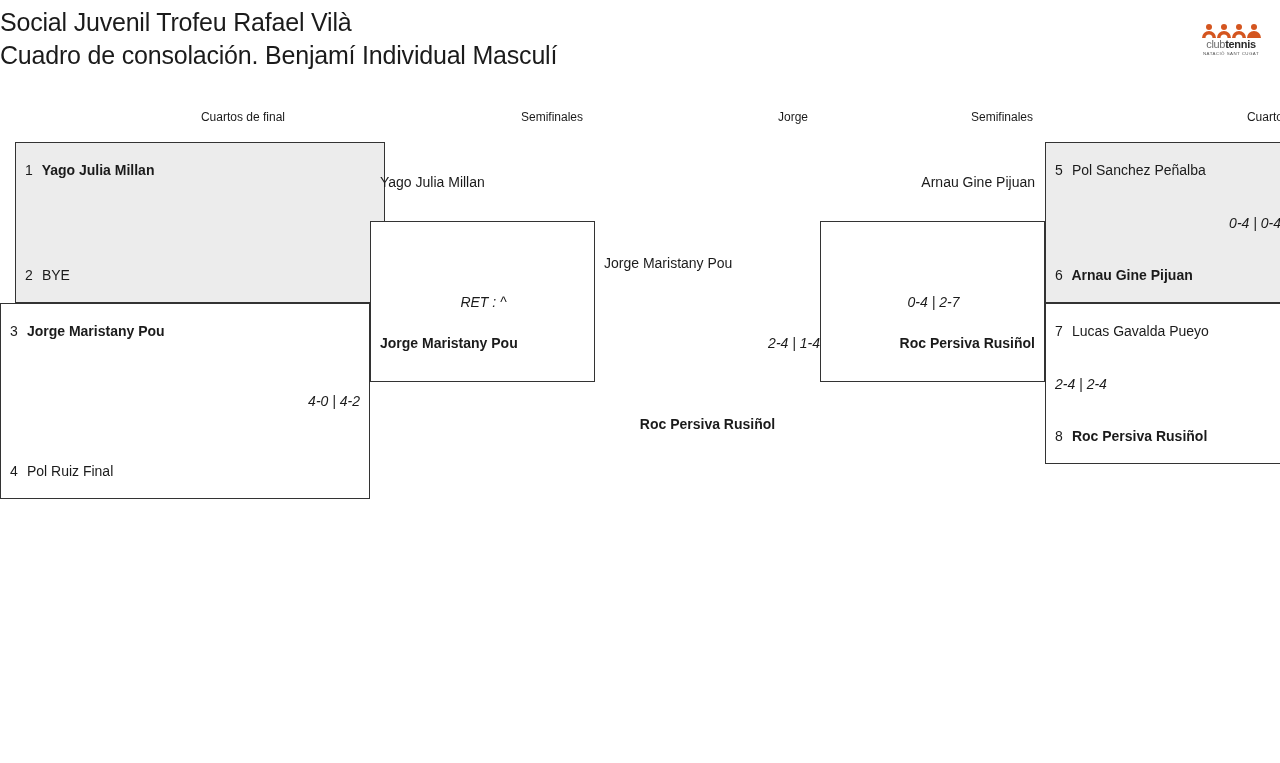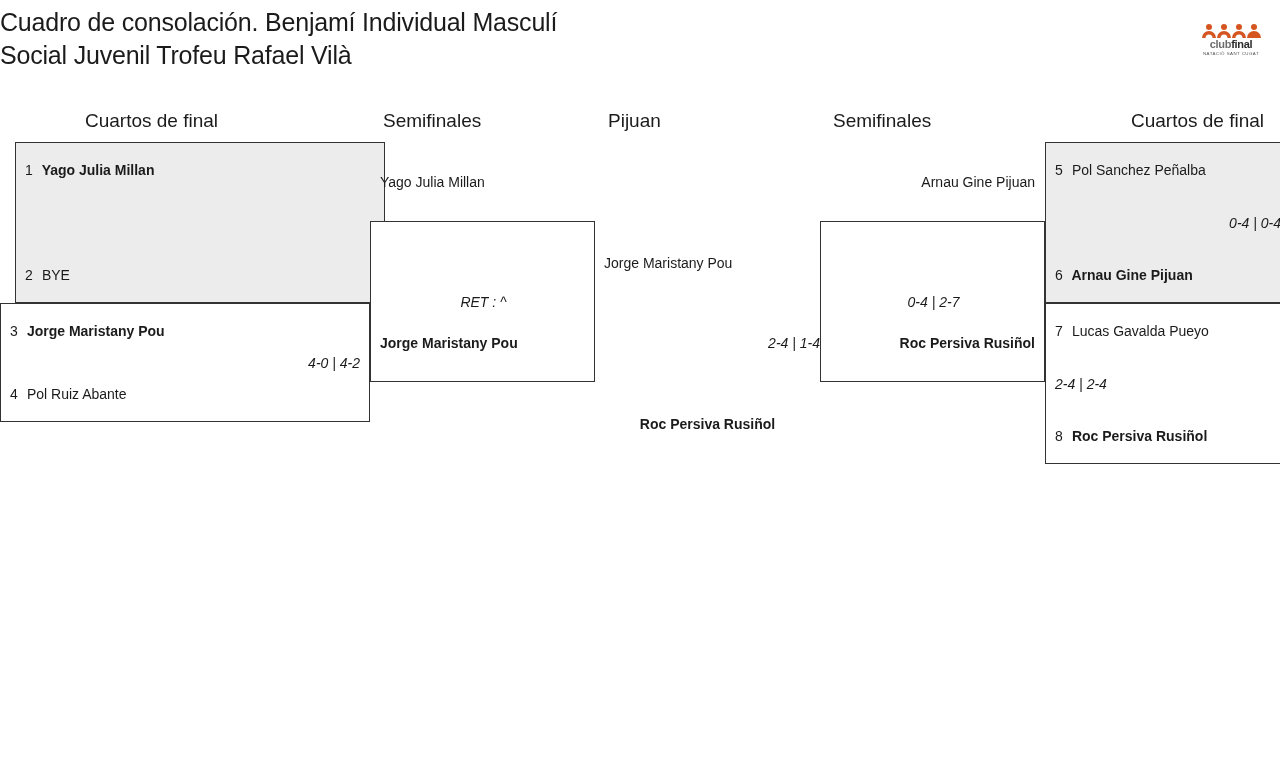--- a/index.html
+++ b/index.html
@@ -51,39 +51,39 @@
     display: block;
     margin: 0 auto;
   }
   .logo-word {
     font-size: 11px;
     line-height: 11px;
     letter-spacing: -0.3px;
     margin-top: 1px;
     white-space: nowrap;
   }
-  .logo-word .lw-club { color: #6d6d6d; font-weight: 700; }
+  .logo-word .lw-club { color: #6d6d6d; font-weight: 400; }
   .logo-word .lw-tennis { color: #2b2b2b; font-weight: 700; }
   .logo-sub {
     font-size: 4.4px;
     line-height: 6px;
     letter-spacing: 0.45px;
     color: #555;
     white-space: nowrap;
     margin-top: 1px;
   }
 
   
   .round-head {
     position: absolute;
-    font-size: 19px;
-    font-weight: 400;
-    color: #1b1b1b;
-    white-space: nowrap;
-    text-align: left;
+    font-size: 12px;
+    font-weight: 400;
+    color: #1b1b1b;
+    white-space: nowrap;
+    text-align: right;
   }
 
   
   .bracket { position: absolute; top: 0; left: 0; width: 1280px; height: 763px; }
 
   .match-box {
     position: absolute;
     box-sizing: border-box;
     border: 1px solid #333333;
     background: #ffffff;
@@ -125,75 +125,75 @@
   .slot-top    { top: 18px; }
   .slot-bottom { bottom: 18px; }
   .score-mid   { top: 50%; transform: translateY(-50%); }
 </style>
 </head>
 <body>
 
 <div class="header">
 
   <div class="title-block">
+    <div class="title-line">Social Juvenil Trofeu Rafael Vilà</div>
     <div class="title-line">Cuadro de consolación. Benjamí Individual Masculí</div>
-    <div class="title-line">Social Juvenil Trofeu Rafael Vilà</div>
   </div>
 
   <div class="logo">
     <svg class="logo-arches" width="62" height="20" viewBox="0 0 62 20">
       <path d="M2 20 A7 7 0 0 1 16 20 L12.5 20 A3.5 3.5 0 0 0 5.5 20 Z" fill="#d4551f"></path>
       <path d="M17 20 A7 7 0 0 1 31 20 L27.5 20 A3.5 3.5 0 0 0 20.5 20 Z" fill="#d4551f"></path>
       <path d="M32 20 A7 7 0 0 1 46 20 L42.5 20 A3.5 3.5 0 0 0 35.5 20 Z" fill="#d4551f"></path>
       <path d="M47 20 A7 7 0 0 1 61 20 L61 20 Z" fill="#d4551f"></path>
       <circle cx="9" cy="9" r="3" fill="#d4551f"></circle>
       <circle cx="24" cy="9" r="3" fill="#d4551f"></circle>
       <circle cx="39" cy="9" r="3" fill="#d4551f"></circle>
       <circle cx="54" cy="9" r="3" fill="#d4551f"></circle>
     </svg>
     <div class="logo-word">
-      <span class="lw-club">club</span><span class="lw-tennis">final</span>
+      <span class="lw-club">club</span><span class="lw-tennis">tennis</span>
     </div>
     <div class="logo-sub">NATACIÓ SANT CUGAT</div>
   </div>
 </div>
 
 <div class="round-head" style="left:85px; top:110px; width:200px;">Cuartos de final</div>
 
 <div class="round-head" style="left:383px; top:110px; width:200px;">Semifinales</div>
 
-<div class="round-head" style="left:608px; top:110px; width:200px;">Pijuan</div>
+<div class="round-head" style="left:608px; top:110px; width:200px;">Jorge</div>
 
 <div class="round-head" style="left:833px; top:110px; width:200px;">Semifinales</div>
 
 <div class="round-head" style="left:1131px; top:110px; width:200px;">Cuartos de final</div>
 
 <div class="bracket">
 
   <div class="match-box shaded" style="left:0px; top:142px; width:370px; height:161px;margin-left:15px;">
     <div class="slot winner lpad slot-top">
       <span class="seed">1</span>
       <span>Yago Julia Millan</span>
     </div>
     <div class="score rpad score-mid"></div>
     <div class="slot loser lpad slot-bottom">
       <span class="seed">2</span>
       <span>BYE</span>
     </div>
   </div>
 
-  <div class="match-box" style="left:0px; top:303px; width:370px; height:119px;">
+  <div class="match-box" style="left:0px; top:303px; width:370px; height:196px;">
     <div class="slot winner lpad slot-top">
       <span class="seed">3</span>
       <span>Jorge Maristany Pou</span>
     </div>
     <div class="score rpad score-mid">4-0 | 4-2</div>
     <div class="slot loser lpad slot-bottom">
       <span class="seed">4</span>
-      <span>Pol Ruiz Abante</span>
+      <span>Pol Ruiz Final</span>
     </div>
   </div>
 
   <div class="match-box" style="left:370px; top:221px; width:225px; height:161px;">
     <div class="slot loser lpad" style="top:-49px;">
       <span>Yago Julia Millan</span>
     </div>
     <div class="score score-mid" style="left:0; width:225px; text-align:center;">RET : ^</div>
     <div class="slot winner lpad" style="top:112px;">
       <span>Jorge Maristany Pou</span>

